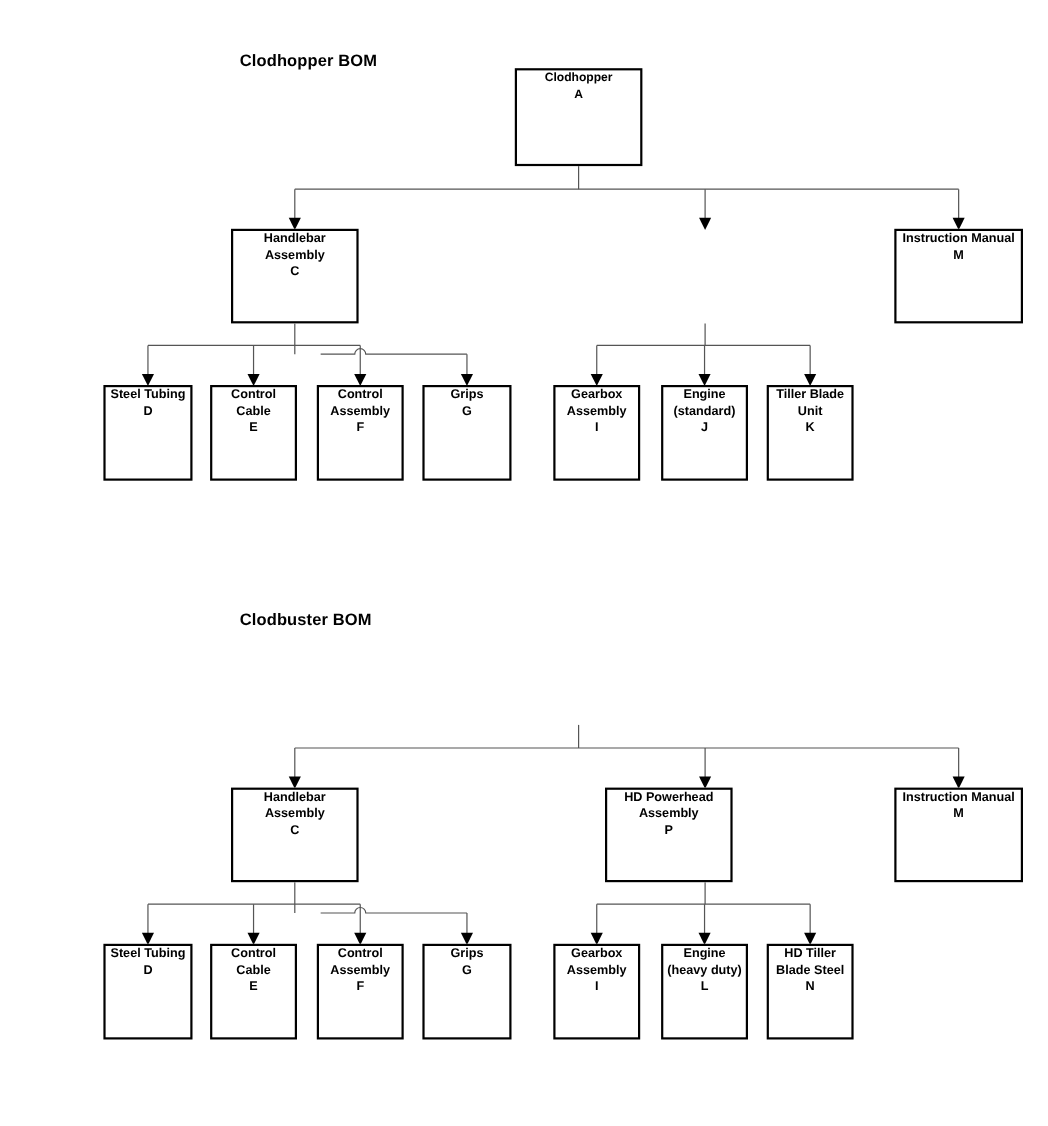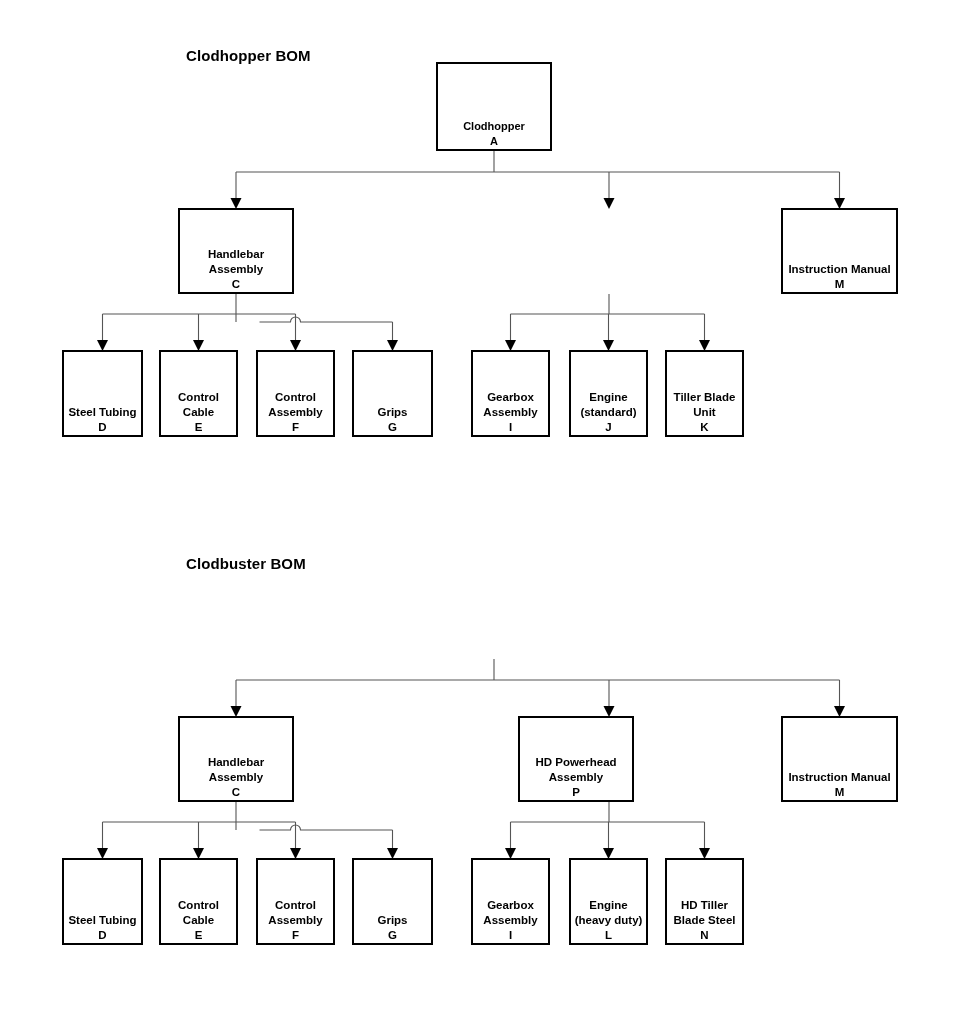--- a/index.html
+++ b/index.html
@@ -11,20 +11,21 @@
     width: 953px;
     height: 1024px;
     font-family: "Liberation Sans", sans-serif;
     color: #000000;
     overflow: hidden;
   }
   #page {
     position: relative;
     width: 896px;
     height: 1024px;
+    margin-left: 32px;
   }
   .bom-diagram {
     position: absolute;
     left: 0;
     width: 953px;
   }
   .diagram-title {
     position: absolute;
     font-size: 15px;
     font-weight: bold;
@@ -38,21 +39,21 @@
     top: 0;
     width: 953px;
     pointer-events: none;
   }
   .node-box {
     position: absolute;
     box-sizing: border-box;
     border: 2.2px solid #000000;
     background: #ffffff;
     display: flex;
-    align-items: flex-end;
+    align-items: flex-start;
     justify-content: center;
   }
   .node-label {
     font-size: 11.5px;
     font-weight: bold;
     line-height: 15px;
     text-align: center;
     white-space: pre-line;
     color: #000;
     padding: 0 3px;

